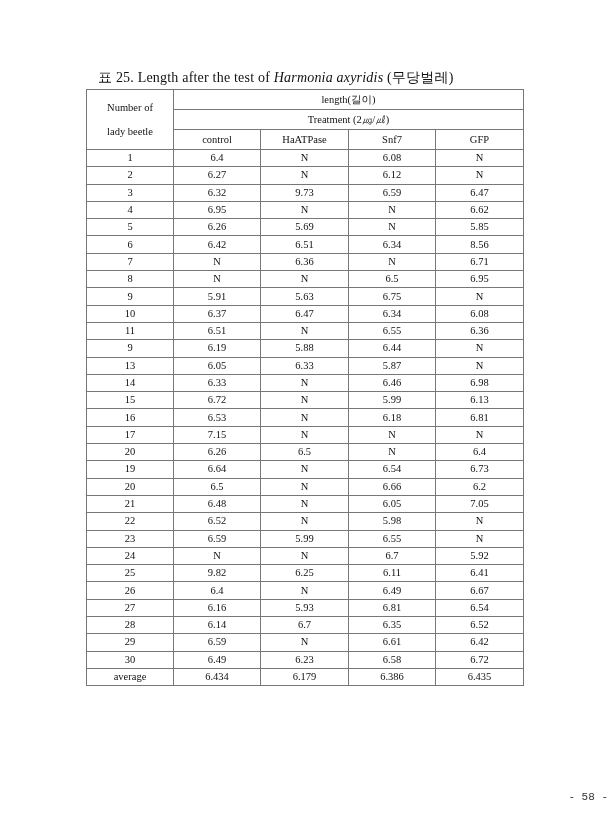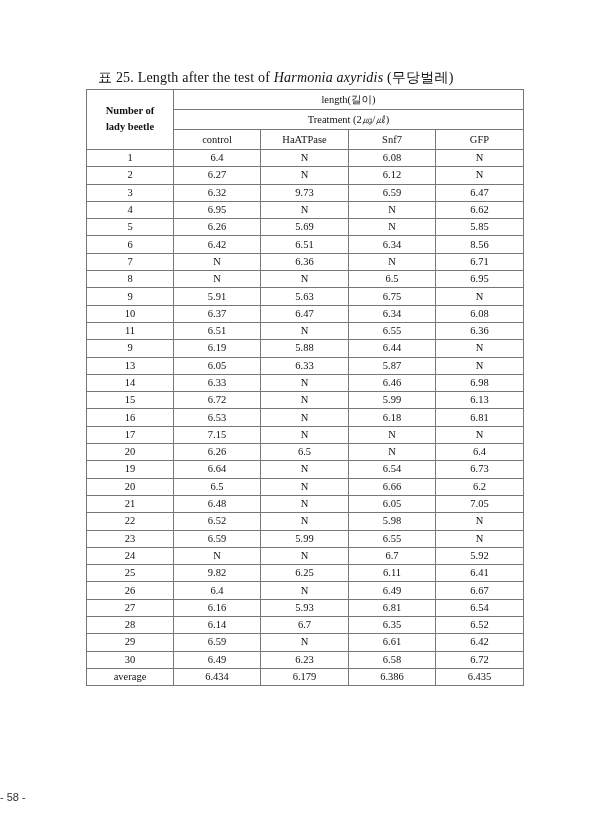--- a/index.html
+++ b/index.html
@@ -6,39 +6,39 @@
   body { width: 608px; height: 840px; position: relative; overflow: hidden;
          font-family: "Liberation Serif", "DejaVu Serif", serif; color: #111; }
   .caption { position: absolute; left: 84px; top: 69px; font-size: 14px; letter-spacing: 0.2px; white-space: nowrap; margin-left: 14px; }
   .caption .it { font-style: italic; }
   table.data { position: absolute; left: 86px; top: 89px; width: 437px; border-collapse: collapse;
                border: 1.6px solid #222; font-size: 10.5px; table-layout: fixed; }
   table.data td { border: 1px solid #777; text-align: center; padding: 0; height: 16.3px; line-height: 16px; }
   table.data tr.hdr td { height: 19px; }
   col.c0 { width: 87px; } col.c1 { width: 87px; } col.c2 { width: 88px; } col.c3 { width: 87px; } col.c4 { width: 88px; }
   .numhdr { line-height: 20px !important; }
-  .page-num { position: absolute; left: 0; width: 608px; top: 791px; text-align: left;
-              font-family: Liberation Sans, sans-serif; font-size: 11px; color: #333; }
+  .page-num { position: absolute; left: 0; width: 608px; top: 791px; text-align: right;
+              font-family: Liberation Mono, monospace; font-size: 11px; color: #333; }
 </style>
 </head>
 <body>
 
 <div class="caption"><span>표 25. Length after the test of </span><span class="it">Harmonia axyridis</span><span> (무당벌레)</span></div>
 
 <table class="data">
   <colgroup>
       <col class="c0">
       <col class="c1">
       <col class="c2">
       <col class="c3">
       <col class="c4">
     </colgroup>
   <thead>
     <tr class="hdr">
-      <td rowspan="3" class="numhdr"><span style="display:inline-block;width:62px;line-height:16px;font-weight:bold;">Number of lady beetle</span></td>
+      <td rowspan="3" class="numhdr"><span style="display:inline-block;width:62px;line-height:24px;">Number of lady beetle</span></td>
       <td colspan="4">length(길이)</td>
     </tr>
     <tr class="hdr">
       <td colspan="4">Treatment (2㎍/㎕)</td>
     </tr>
     <tr class="hdr">
       <td>control</td>
       <td>HaATPase</td>
       <td>Snf7</td>
       <td>GFP</td>

